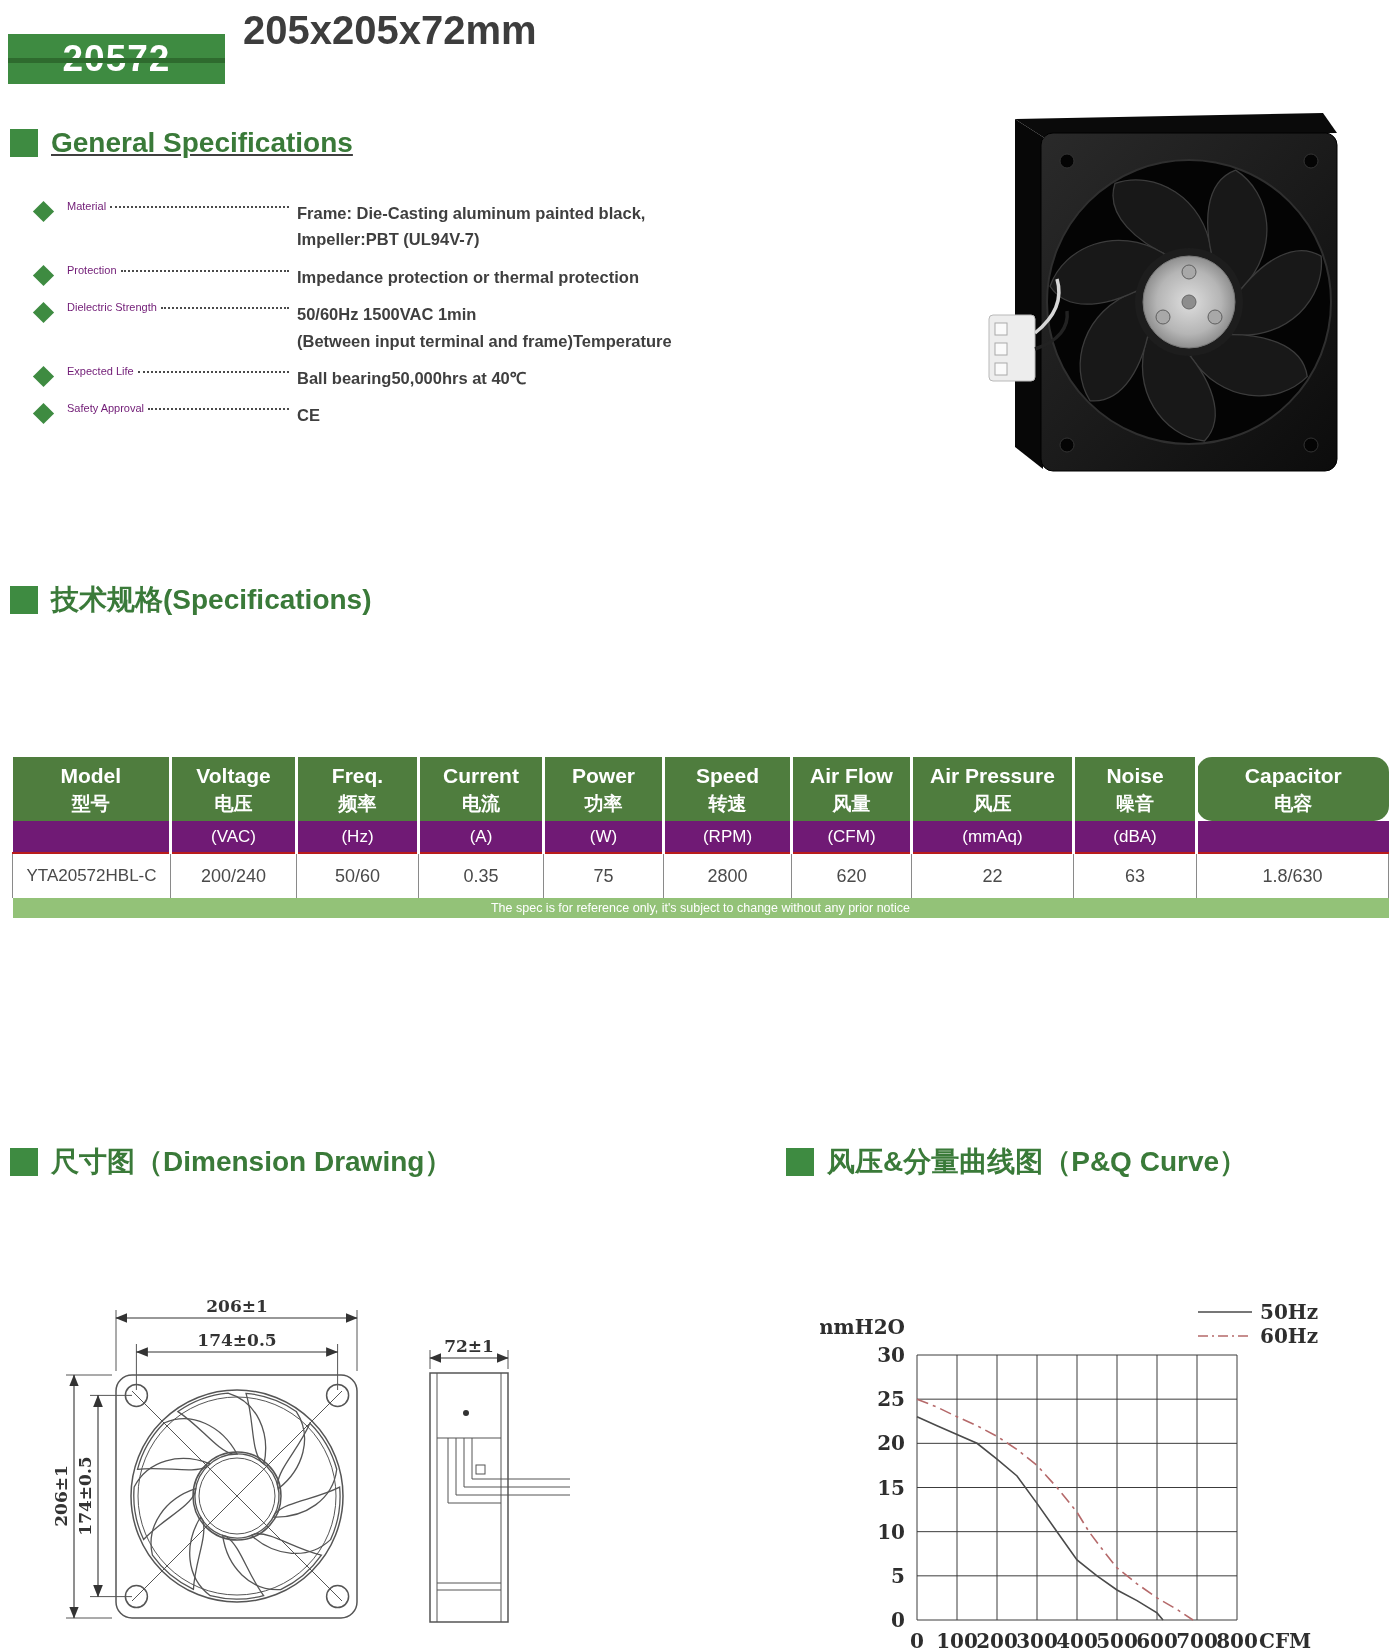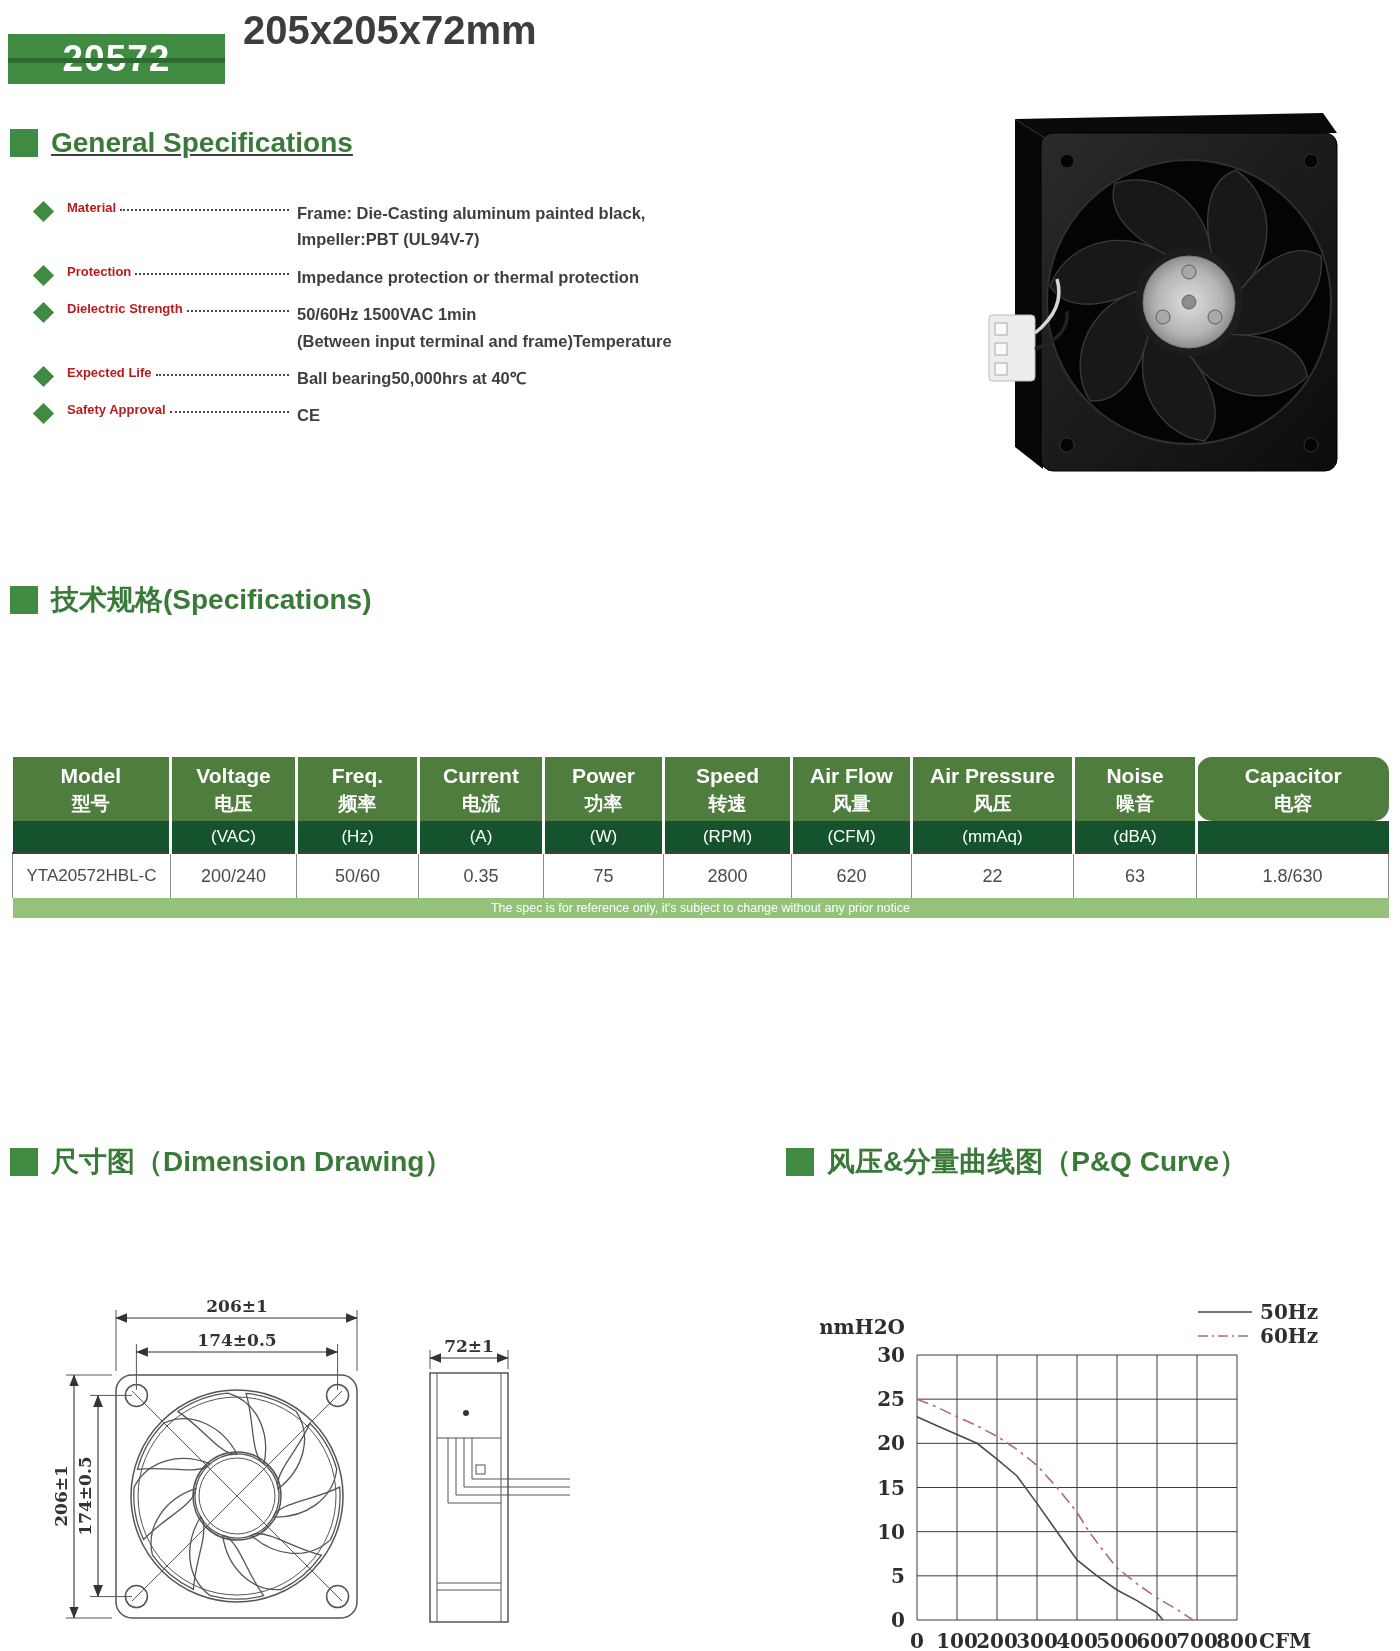--- a/index.html
+++ b/index.html
@@ -16,36 +16,36 @@
   .sec .t{font-size:28px;font-weight:700;color:#3a7a39;white-space:nowrap;}
   #sec-general{left:10px;top:127px;text-decoration:underline;}
   #sec-specs{left:10px;top:581px;}
   #sec-dim{left:10px;top:1143px;}
   #sec-pq{left:786px;top:1143px;}
   
   #gs-list{position:absolute;left:34px;top:200px;width:910px;}
   .spec-row{display:flex;align-items:flex-start;margin-bottom:11px;}
   .diamond{width:15px;height:15px;background:#3e8b41;transform:rotate(45deg);margin:4px 16px 0 2px;flex:0 0 auto;}
   .spec-label-wrap{display:flex;width:224px;flex:0 0 auto;margin-right:6px;}
-  .spec-label{font-size:13px;font-weight:700;color:#b91c1c;white-space:nowrap;}
+  .spec-label{font-size:11px;font-weight:400;color:#701a75;white-space:nowrap;}
   .leader{flex:1;border-bottom:2px dotted #4a4a4a;margin:0 2px 4px 4px;min-width:6px;}
   .spec-value{font-size:16.5px;font-weight:700;color:#3f3f3f;line-height:1.6;}
   
   #spec-table-wrap{position:absolute;left:12px;top:757px;width:1376px;}
   #spec-table{border-collapse:collapse;table-layout:fixed;width:1376px;}
   #spec-table th{background:#4f7d3e;color:#fff;border-right:3px solid #fff;vertical-align:middle;
                  height:64px;padding:0;text-align:center;margin-top:27px;}
   #spec-table th:last-child{border-right:none;border-radius:15px;}
   #spec-table th .en{font-size:21px;font-weight:700;line-height:1.25;}
   #spec-table th .cn{font-size:19px;font-weight:700;line-height:1.25;margin-top:3px;}
-  #spec-table tr.units td{background:#14532d;color:#fff;text-align:center;font-size:17px;height:31px;
+  #spec-table tr.units td{background:#701a75;color:#fff;text-align:center;font-size:17px;height:31px;
                           border-right:3px solid #fff;padding:0;}
   #spec-table tr.units td:last-child{border-right:none;}
   #spec-table tr.values td{background:#fff;color:#4a4a4a;text-align:center;font-size:18px;height:44px;
-                           border-top:2px solid #404040;border-right:1px solid #8a8a8a;padding:0;}
+                           border-top:2px solid #b91c1c;border-right:1px solid #8a8a8a;padding:0;}
   #spec-table tr.values td:first-child{border-left:1px solid #8a8a8a;font-size:17px;}
   #spec-table tr.note td{background:#93c278;color:#fff;font-size:12.5px;text-align:center;height:20px;padding:0;}
   
   .abs{position:absolute;}
   .ln{fill:none;stroke:#555;stroke-width:1.5;}
   .ln1{fill:none;stroke:#555;stroke-width:1;}
   .thin{fill:none;stroke:#444;stroke-width:0.9;}
   .dim{fill:none;stroke:#333;stroke-width:1.1;}
   .dim-text{font:700 17px "DejaVu Serif",serif;fill:#333;}
   .tick{font:700 20px "DejaVu Serif",serif;fill:#2e2e2e;}

